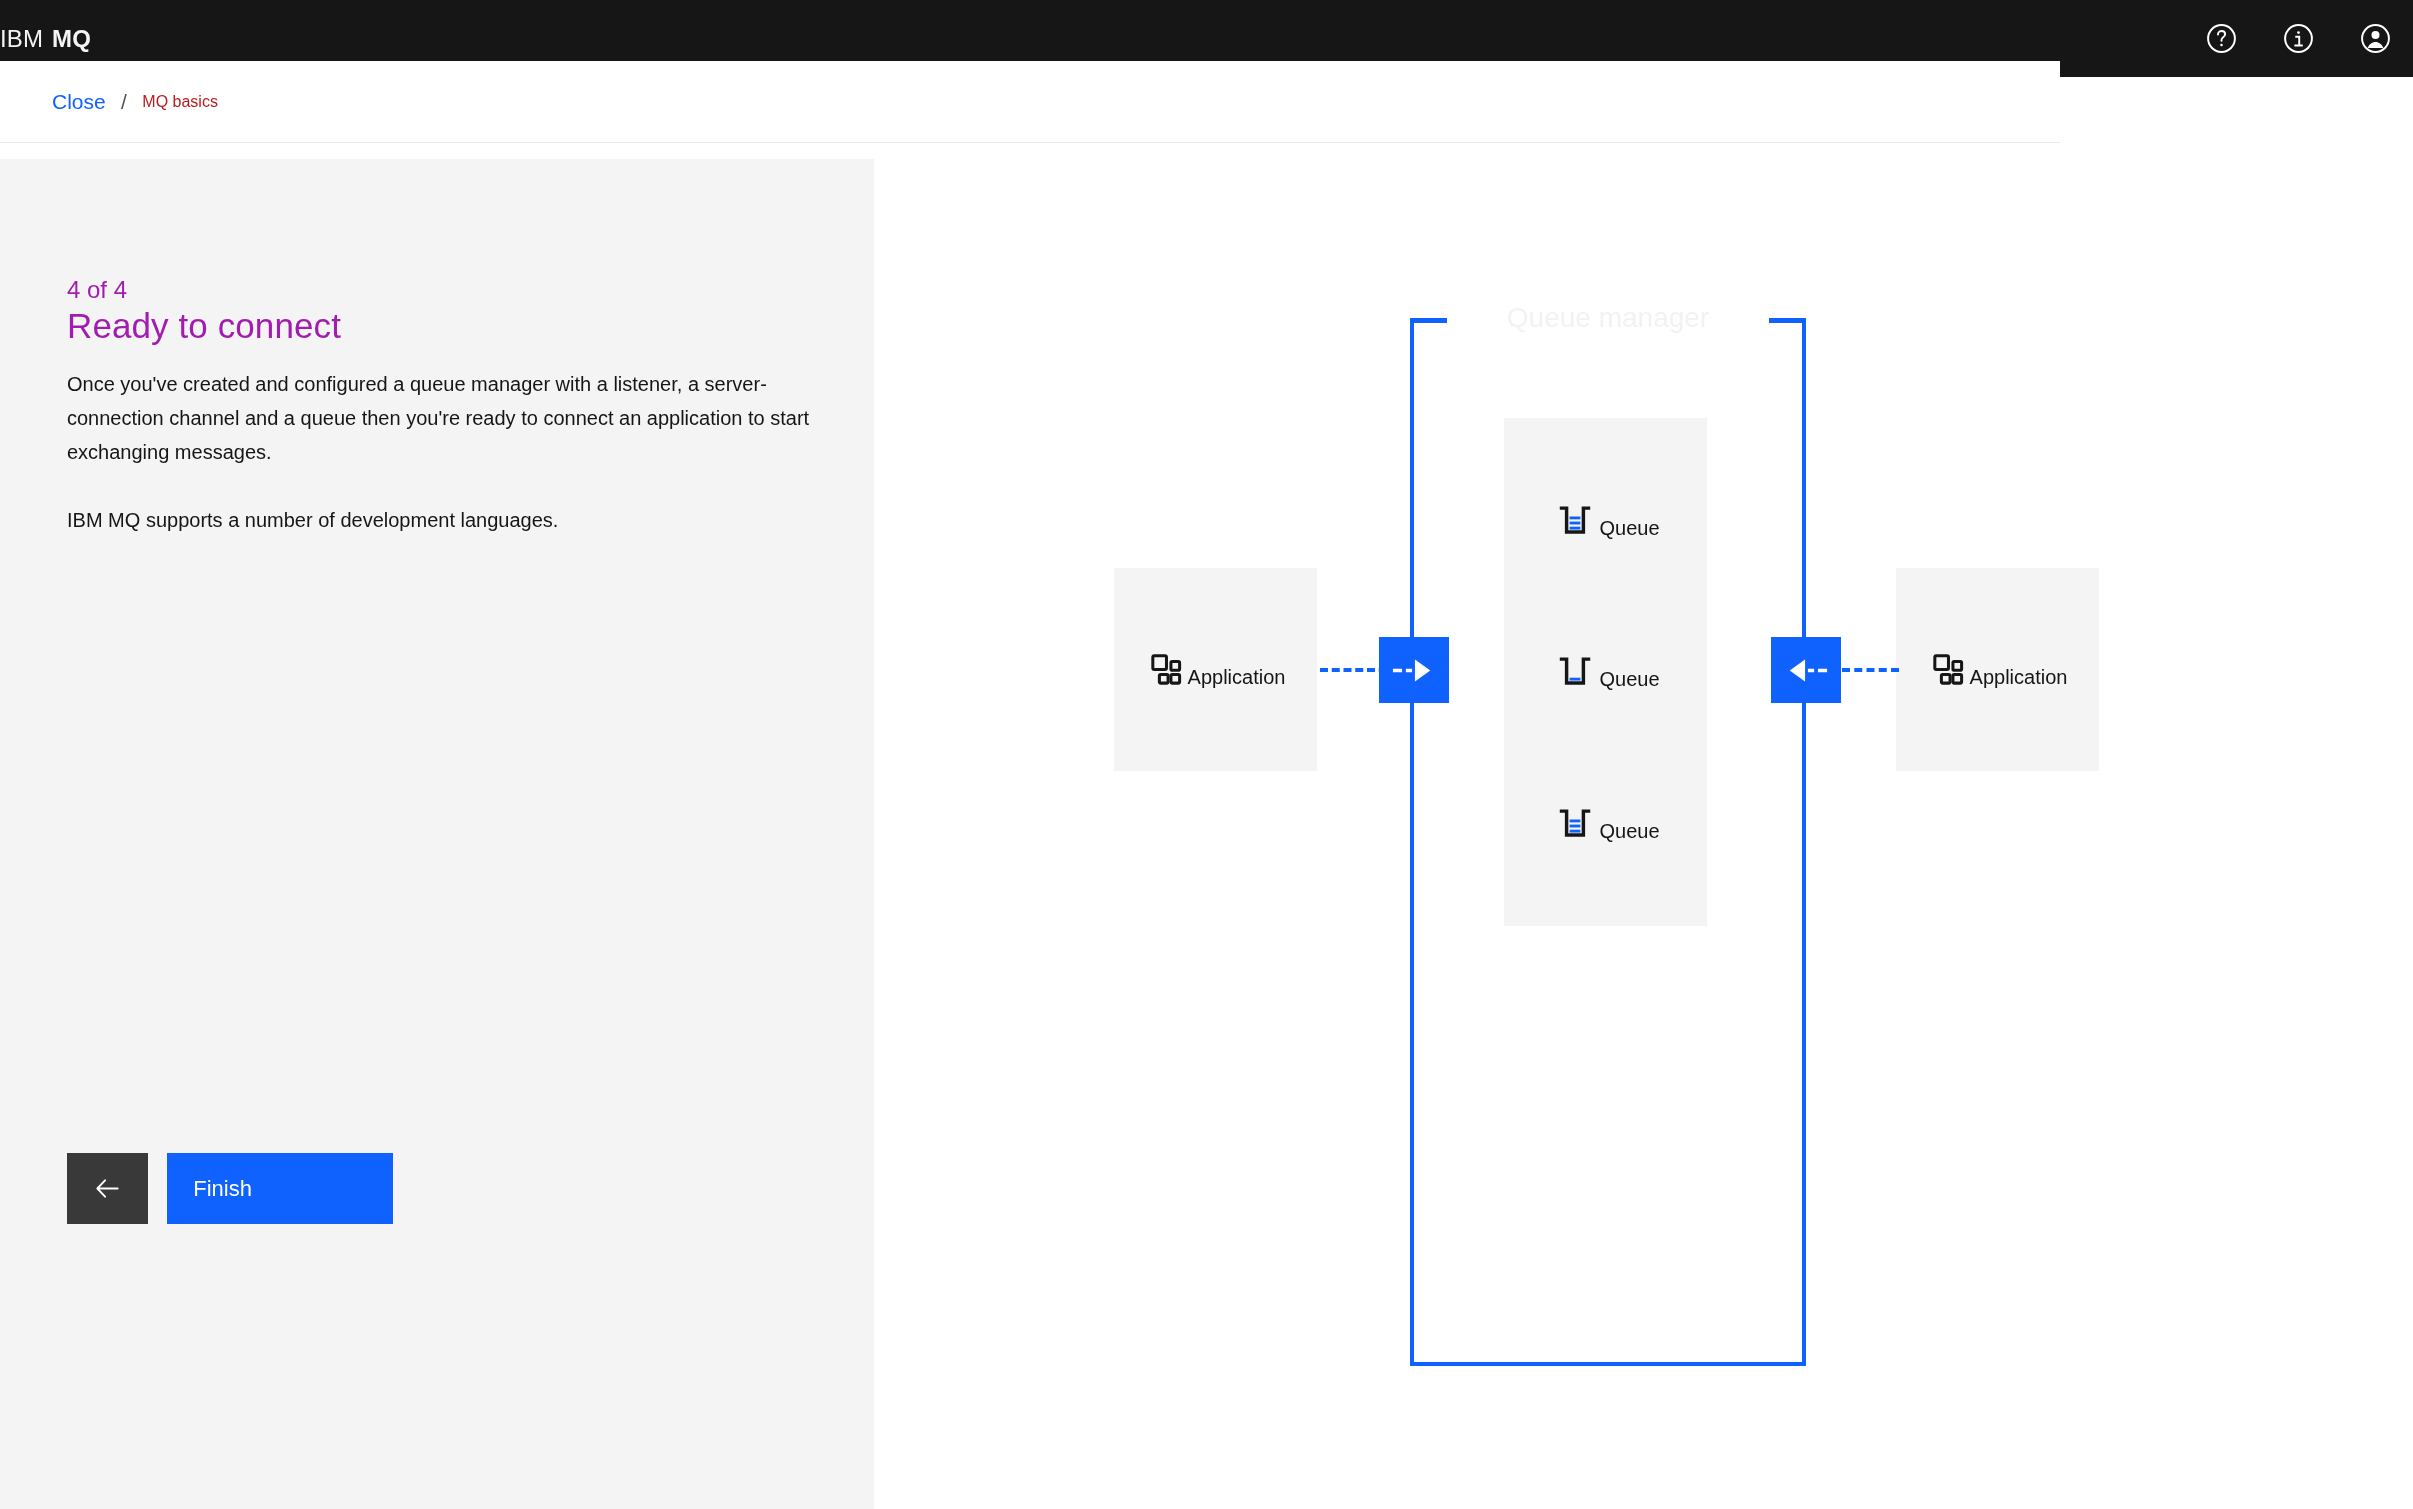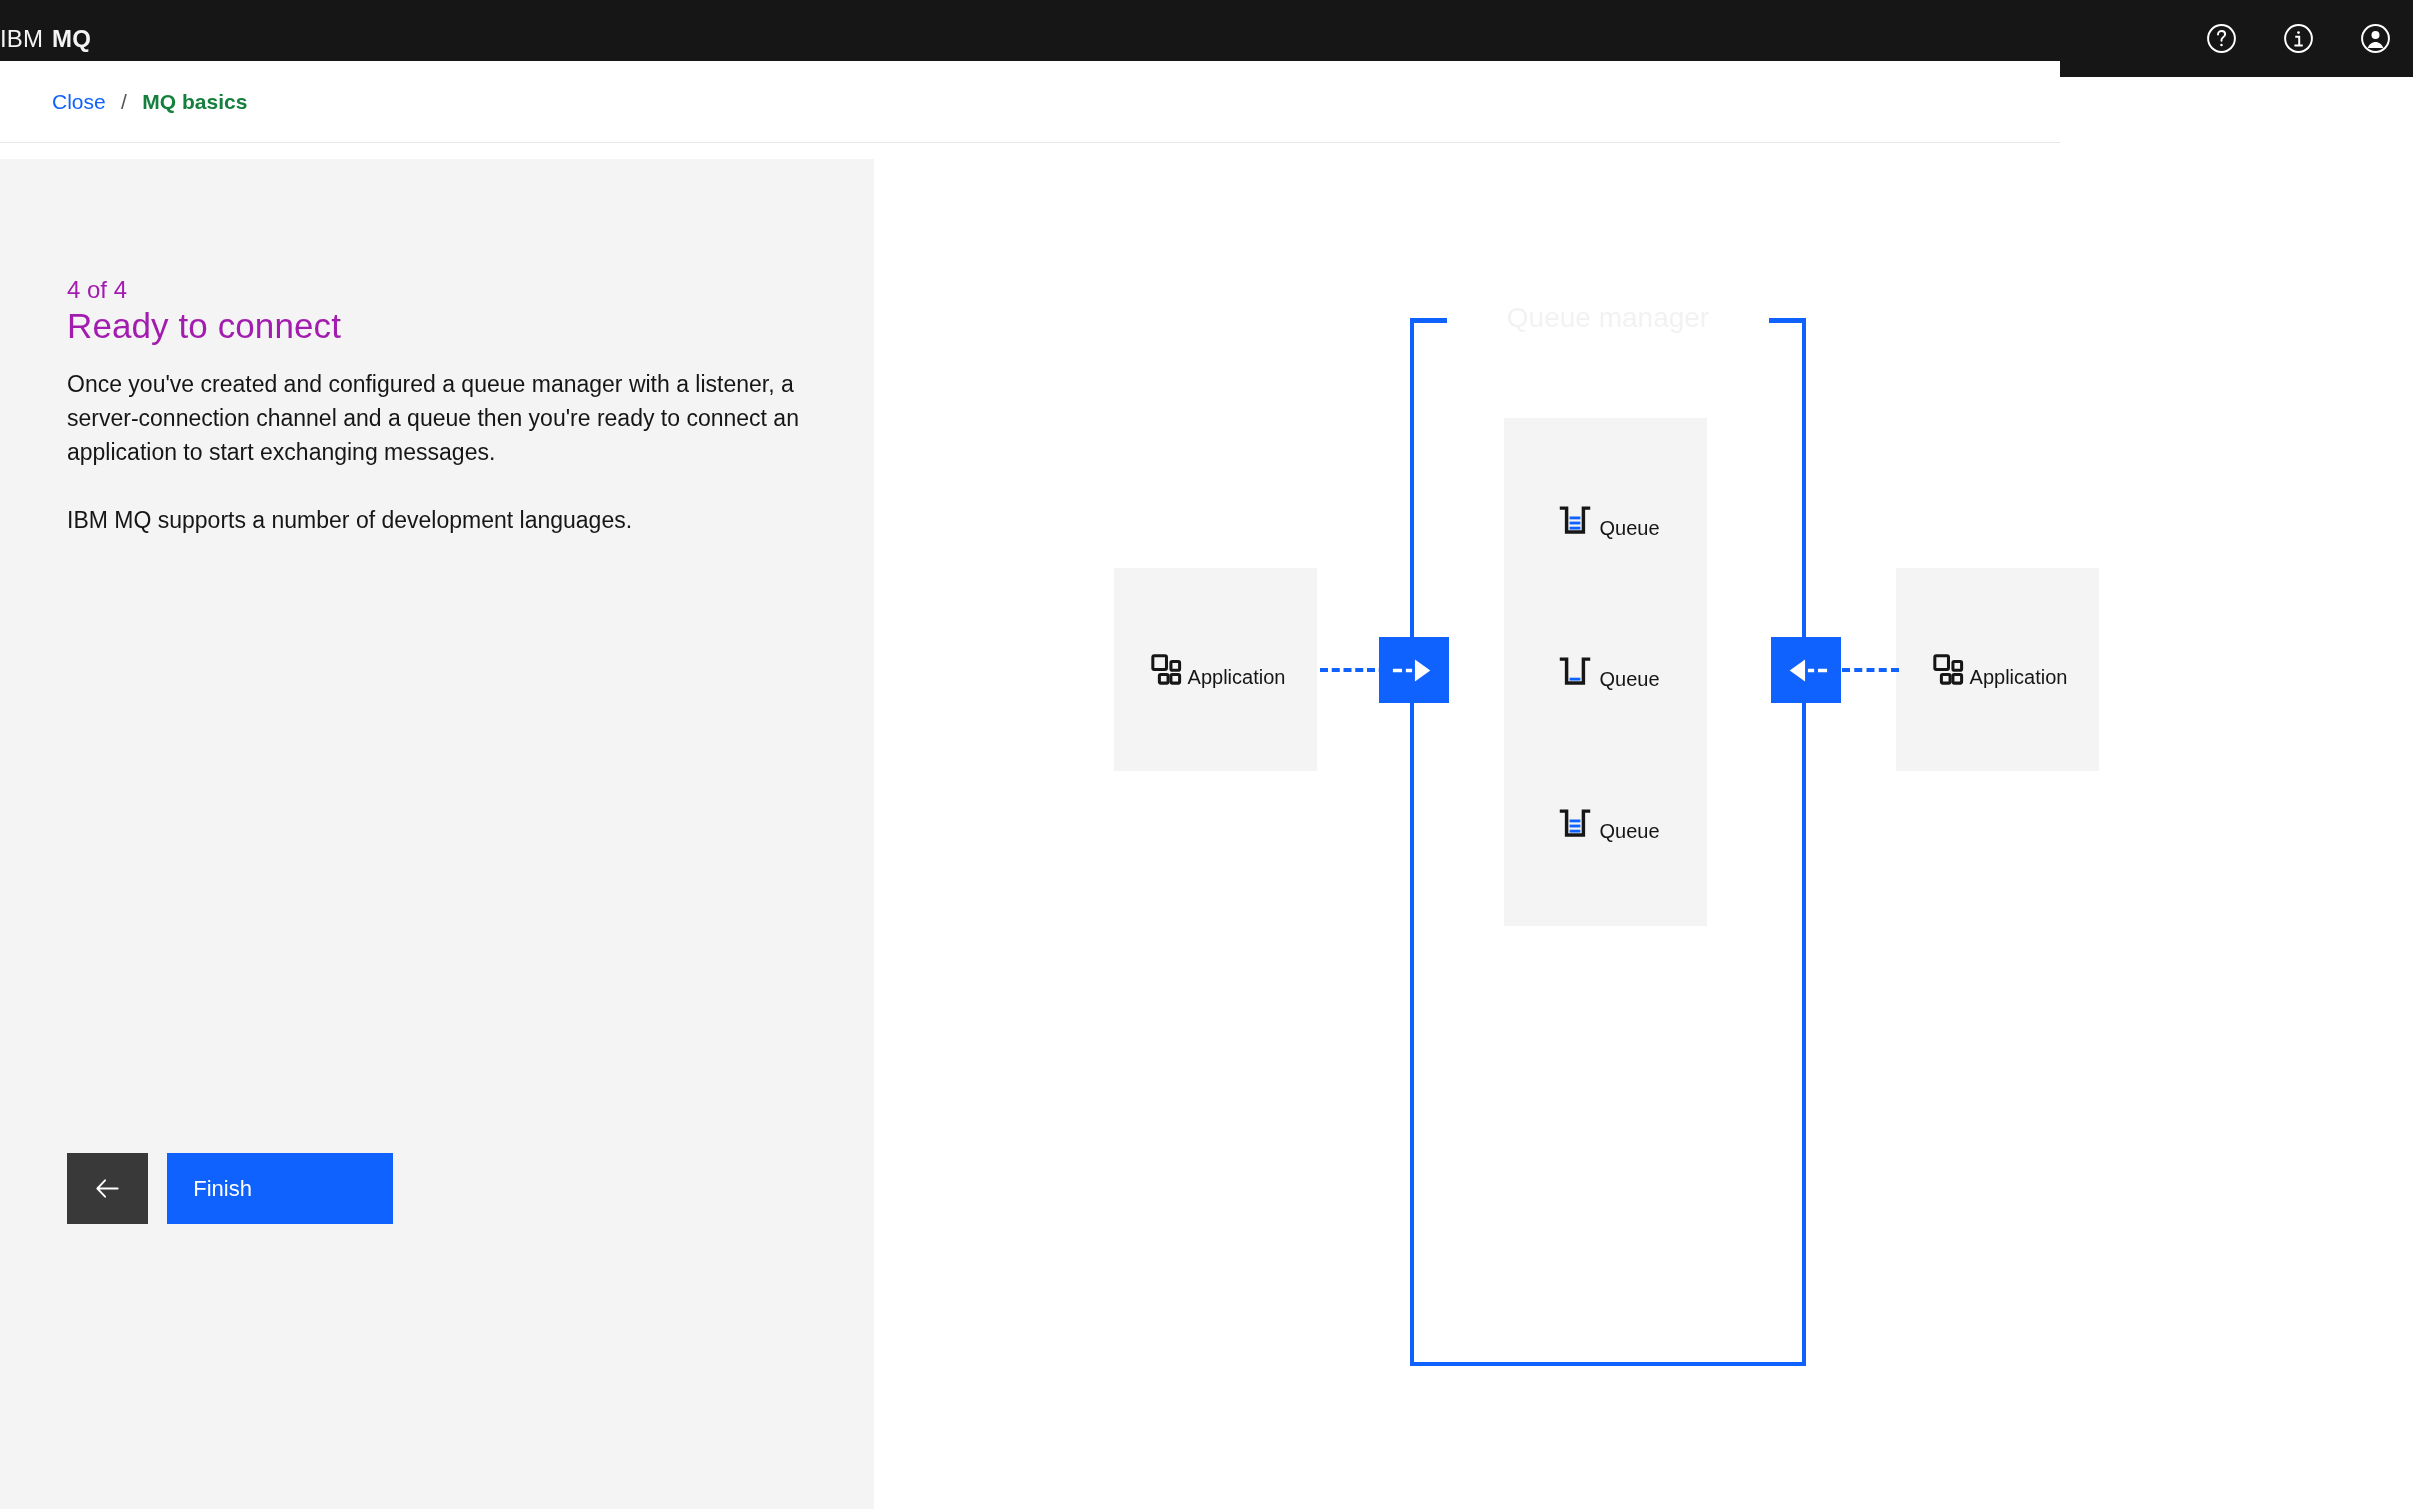--- a/index.html
+++ b/index.html
@@ -67,23 +67,23 @@
     color: #0f62fe;
     text-decoration: none;
     cursor: pointer;
   }
   .crumb-sep {
     font-size: 21px;
     color: #525252;
     margin: 0 15.4px;
   }
   .crumb-current {
-    font-size: 21px;
-    font-weight: 700;
-    color: #15803d;
+    font-size: 16px;
+    font-weight: 400;
+    color: #b91c1c;
   }
 
   
   .main-area {
     position: absolute;
     top: 159px; left: 0;
     width: 2414px;
     height: 1350px;
   }
 
@@ -108,21 +108,21 @@
     font-weight: 400;
     color: #a21caf;
     letter-spacing: 0.1px;
   }
   .panel-body {
     position: absolute;
     top: 208px; left: 67px;
     width: 763px;
   }
   .panel-body p {
-    font-size: 23px;
+    font-size: 20px;
     line-height: 34px;
     color: #161616;
   }
   .panel-body p + p { margin-top: 34px; }
 
   .panel-actions {
     position: absolute;
     top: 994px; left: 67px;
     display: flex;
     align-items: stretch;

